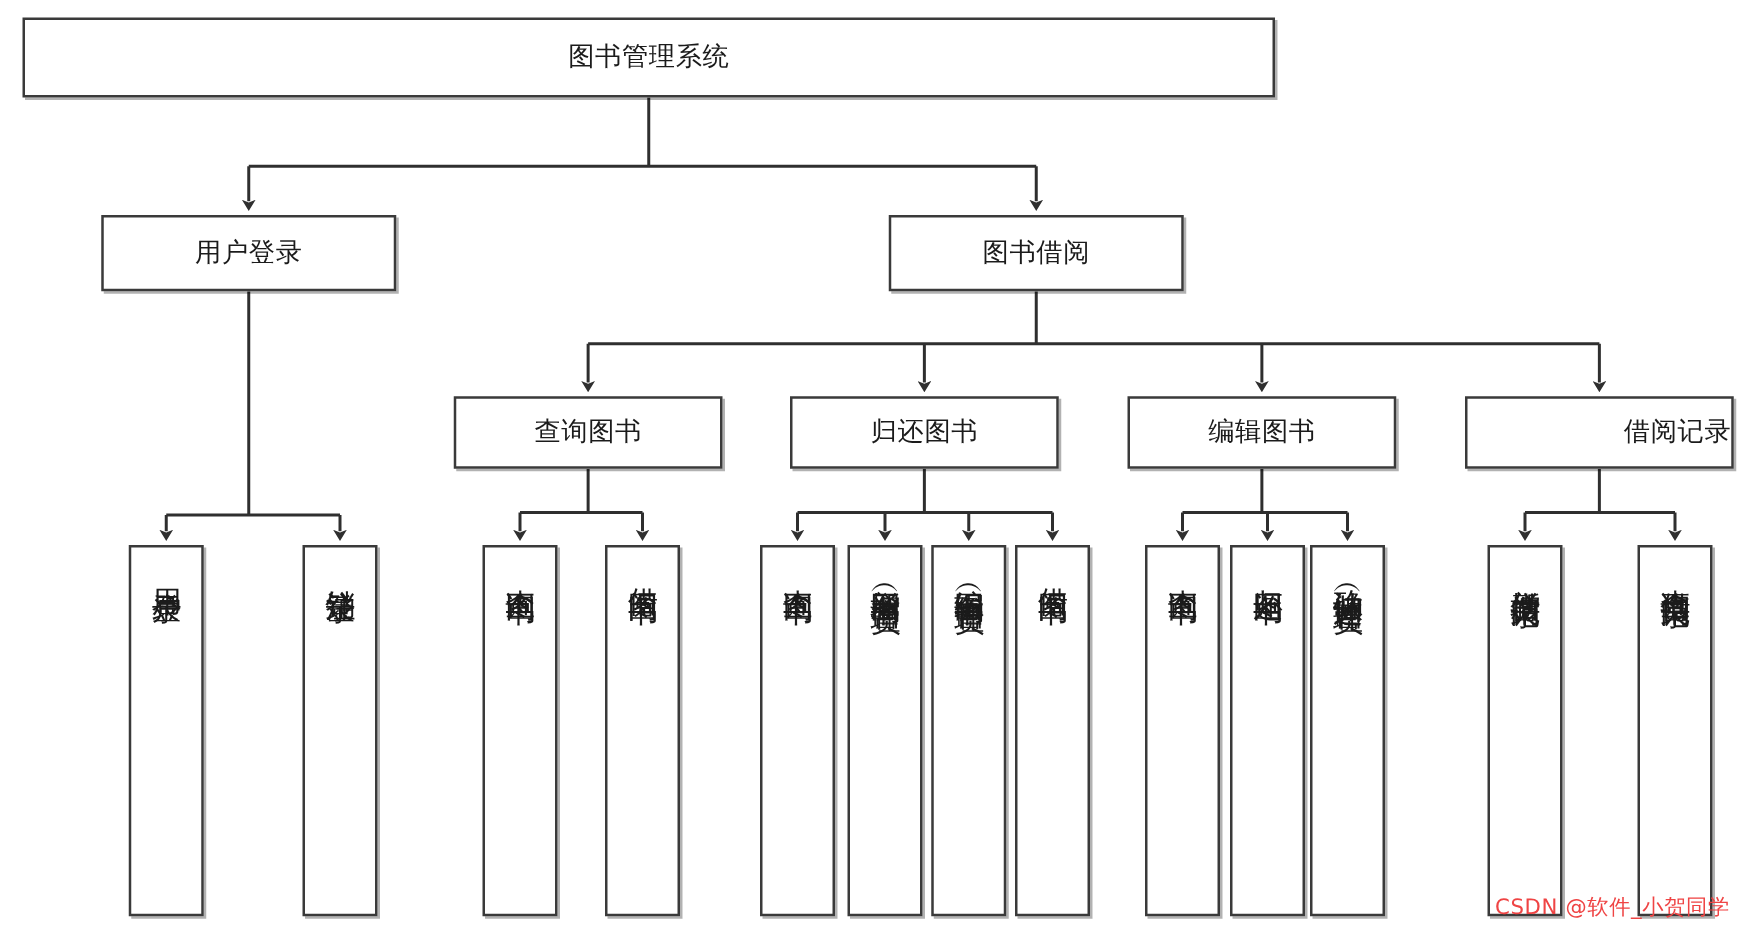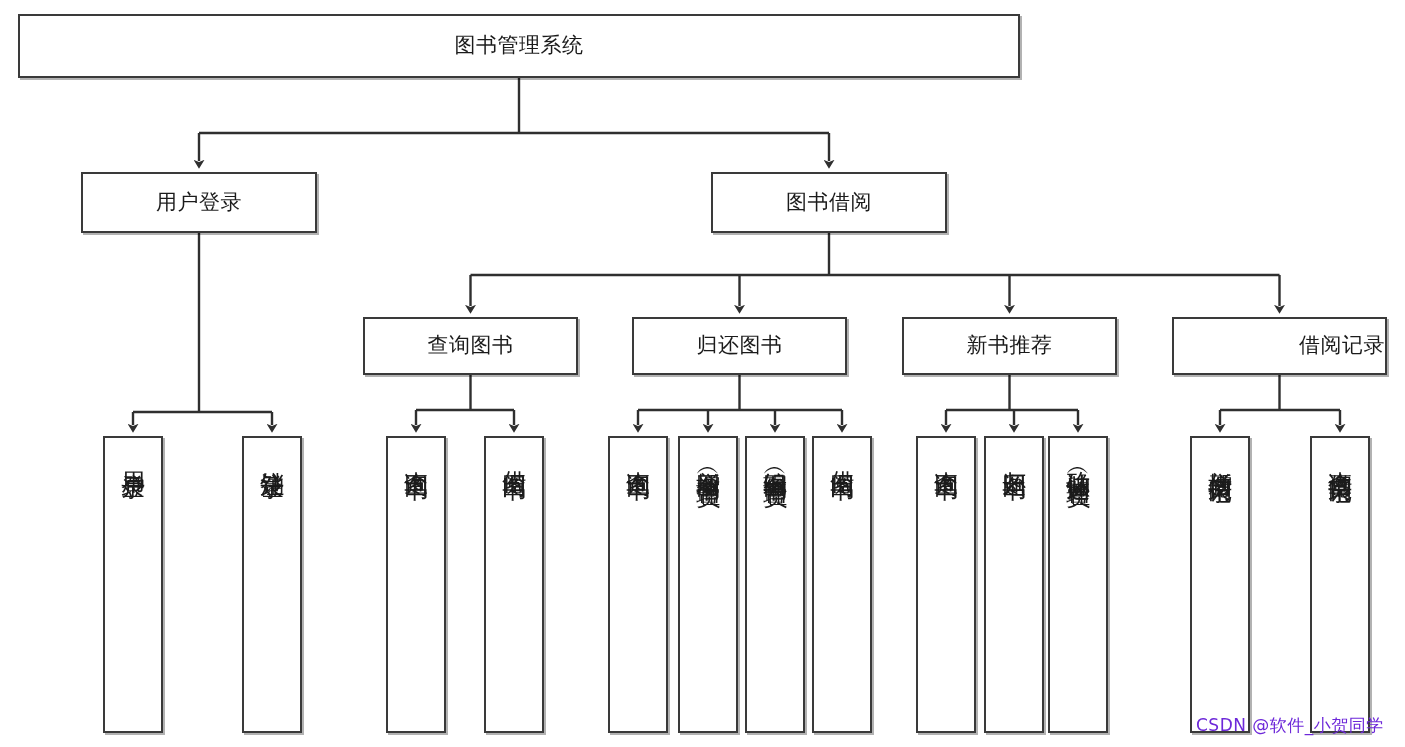--- a/index.html
+++ b/index.html
@@ -52,21 +52,21 @@
     writing-mode: vertical-rl;
     text-orientation: upright;
     font-size: 24px;
     line-height: 1.28;
     letter-spacing: 2px;
     white-space: nowrap;
   }
   .watermark {
     position: absolute;
     font-size: 17px;
-    color: #6d28d9;
+    color: #ef4444;
     white-space: nowrap;
     z-index: 5;
     letter-spacing: 0.5px;
   }
 </style>
 </head>
 <body>
 
 <div id="canvas">
 
@@ -124,21 +124,21 @@
     <span class="node-label">图书借阅</span>
   </div>
 
   <div class="node horiz" style="left: 363px; top: 317px; width: 215px; height: 58px;">
     <span class="node-label">查询图书</span>
   </div>
   <div class="node horiz" style="left: 632px; top: 317px; width: 215px; height: 58px;">
     <span class="node-label">归还图书</span>
   </div>
   <div class="node horiz" style="left: 902px; top: 317px; width: 215px; height: 58px;">
-    <span class="node-label">新书推荐</span>
+    <span class="node-label">编辑图书</span>
   </div>
   <div class="node horiz" style="left: 1172px; top: 317px; width: 215px; height: 58px; justify-content: flex-end;">
     <span class="node-label">借阅记录</span>
   </div>
 
   <div class="node vert" style="left: 103px; top: 436px; width: 60px; height: 297px;">
     <span class="node-label">用户登录</span>
   </div>
   <div class="node vert" style="left: 242px; top: 436px; width: 60px; height: 297px;">
     <span class="node-label">注销登录</span>

